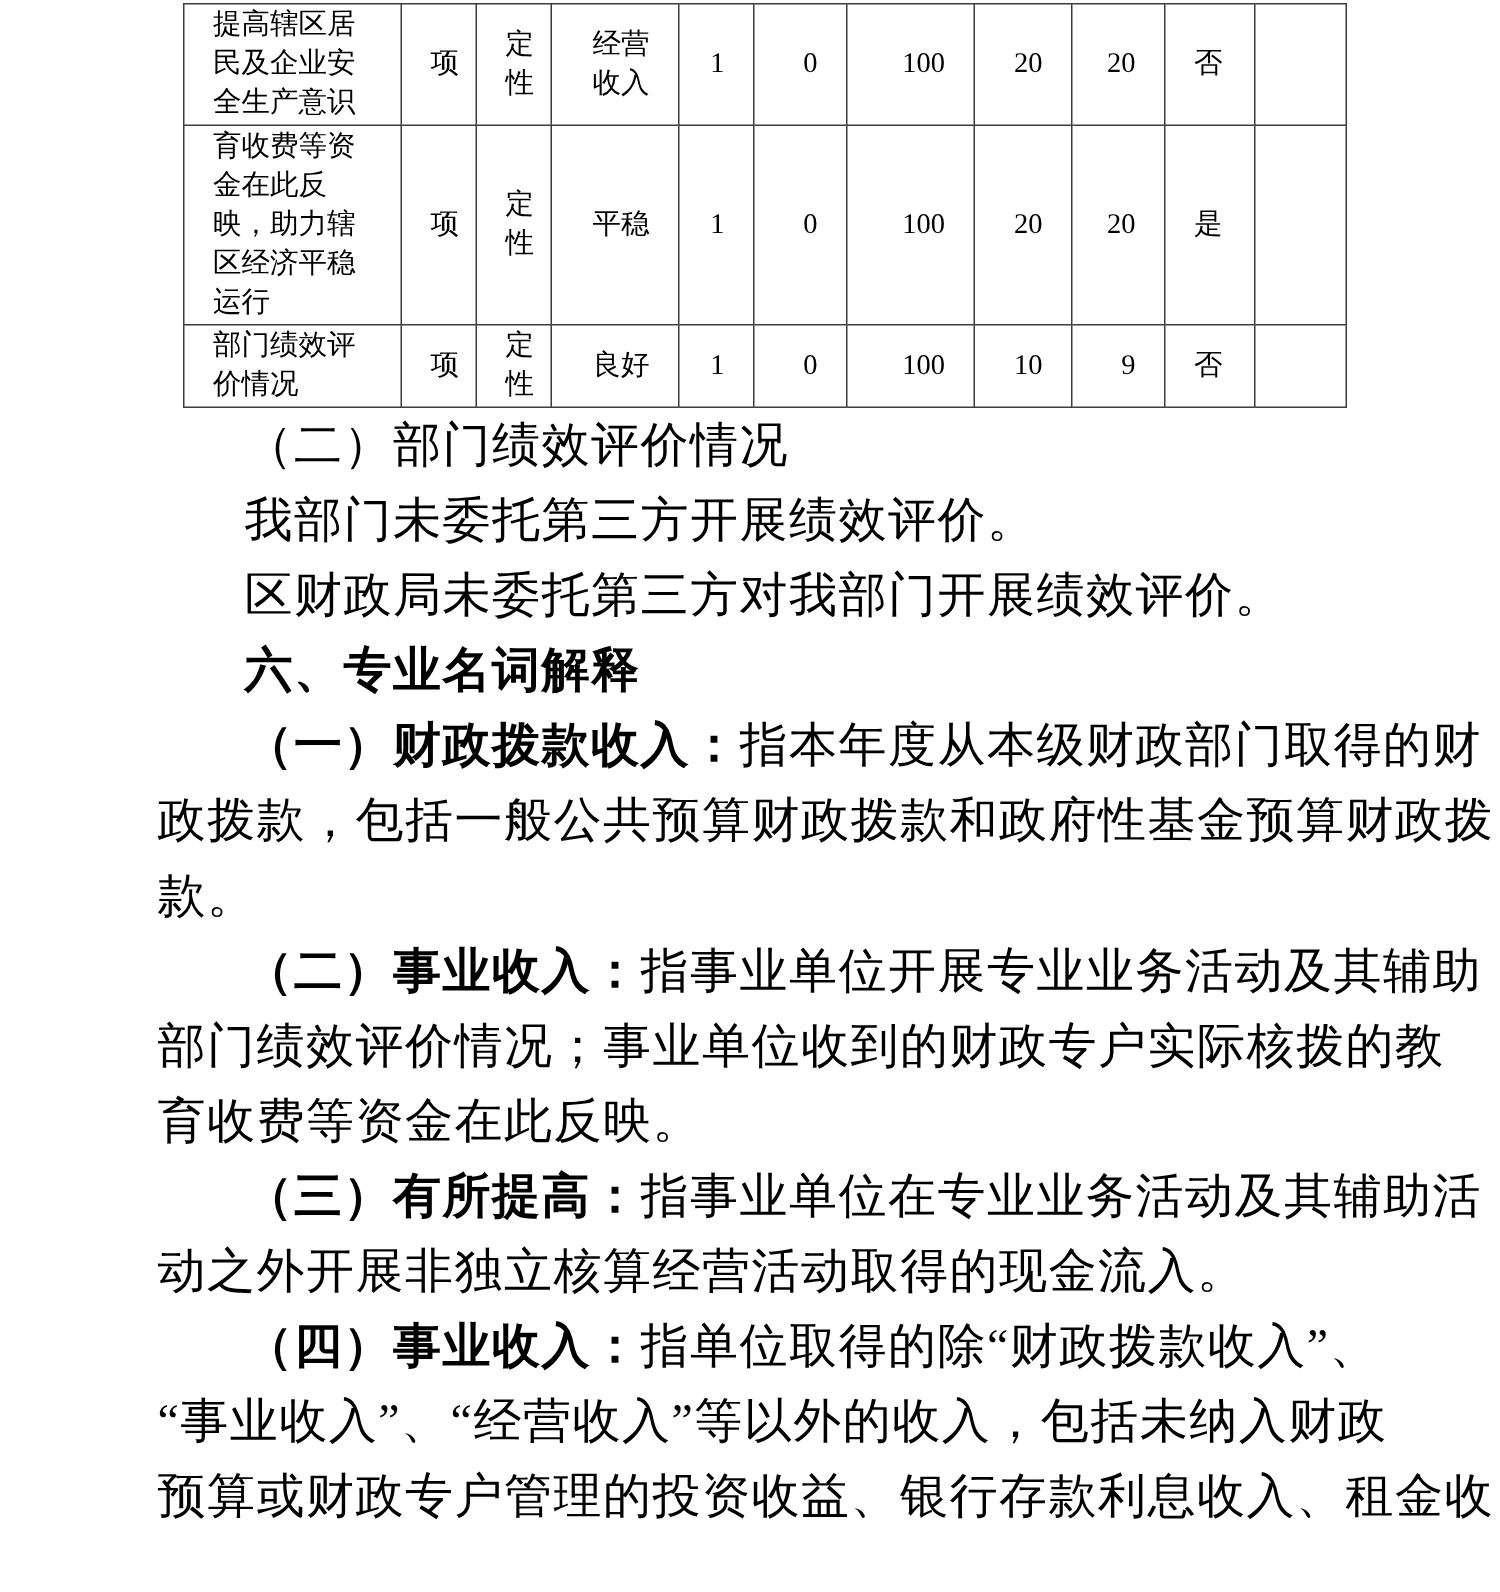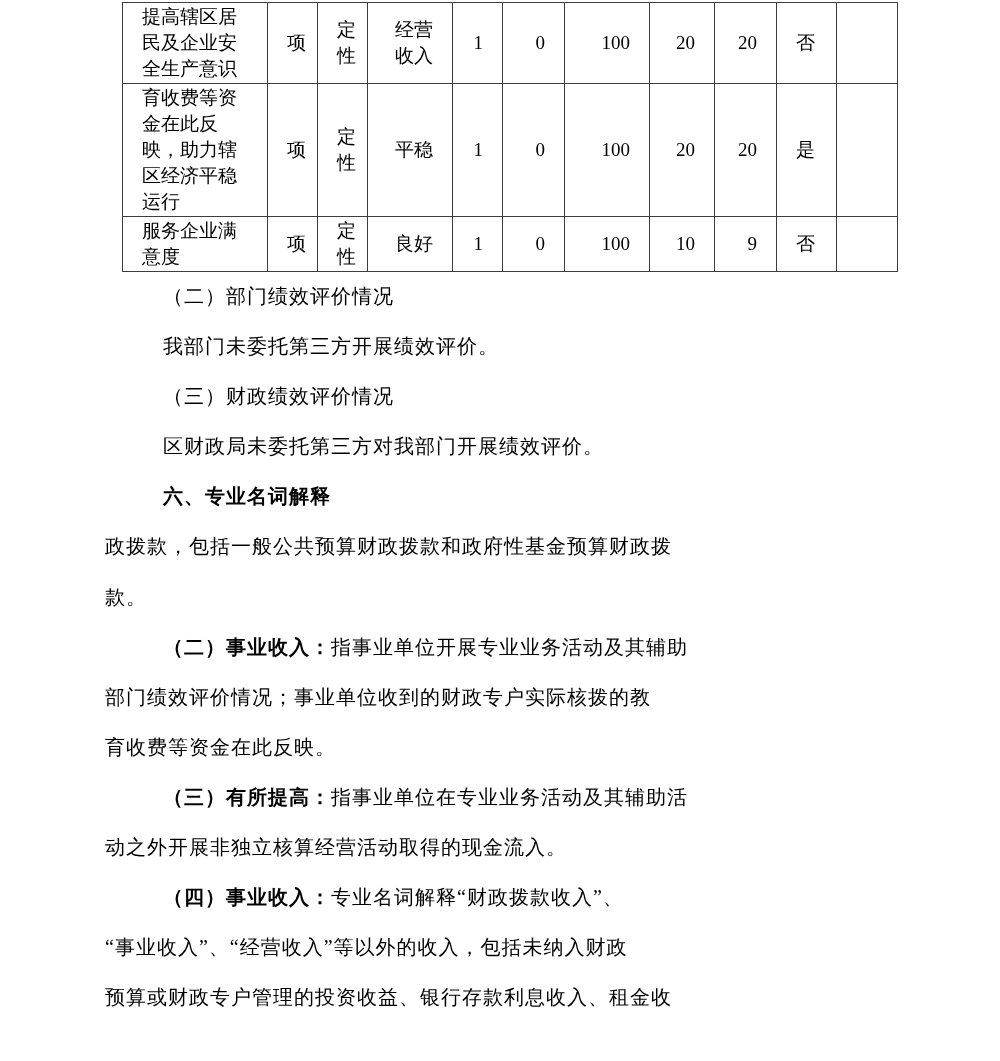--- a/index.html
+++ b/index.html
@@ -25,21 +25,21 @@
   .doc-table td.c0,.doc-table td.c1,.doc-table td.c2{text-align:left}
   .doc-table td.c3,.doc-table td.c4,.doc-table td.c5,
   .doc-table td.c6,.doc-table td.c7,.doc-table td.c8{text-align:right}
   .doc-table td.c9,.doc-table td.c10{text-align:left}
   
   .text-block{
     position:absolute;left:105px;top:271px;width:790px;
   }
   .line{
     height:50.1px;line-height:50.1px;
-    font-size:20px;letter-spacing:1px;
+    font-size:32px;letter-spacing:1px;
     white-space:nowrap;
   }
   .line.ind{text-indent:58px}
   .line.sans{font-family:"Liberation Sans","DejaVu Sans",sans-serif;font-weight:bold}
   .seg-b{font-weight:bold}
 </style>
 </head>
 <body>
 
 <table class="doc-table">
@@ -77,44 +77,44 @@
         <td class="c3">平稳</td>
         <td class="c4">1</td>
         <td class="c5">0</td>
         <td class="c6">100</td>
         <td class="c7">20</td>
         <td class="c8">20</td>
         <td class="c9">是</td>
         <td class="c10"></td>
       </tr>
       <tr class="r2">
-        <td class="c0">服务企业满意度</td>
+        <td class="c0">部门绩效评价情况</td>
         <td class="c1">项</td>
         <td class="c2">定性</td>
         <td class="c3">良好</td>
         <td class="c4">1</td>
         <td class="c5">0</td>
         <td class="c6">100</td>
         <td class="c7">10</td>
         <td class="c8">9</td>
         <td class="c9">否</td>
         <td class="c10"></td>
       </tr>
     </tbody>
 </table>
 
 <div class="text-block">
     <div class="line ind"><span>（二）部门绩效评价情况</span></div>
     <div class="line ind"><span>我部门未委托第三方开展绩效评价。</span></div>
-    <div class="line ind"><span>（三）财政绩效评价情况</span></div>
     <div class="line ind"><span>区财政局未委托第三方对我部门开展绩效评价。</span></div>
     <div class="line ind sans"><span class="seg-b">六、专业名词解释</span></div>
+    <div class="line ind"><span class="seg-b">（一）财政拨款收入：</span><span>指本年度从本级财政部门取得的财</span></div>
     <div class="line"><span>政拨款，包括一般公共预算财政拨款和政府性基金预算财政拨</span></div>
     <div class="line"><span>款。</span></div>
     <div class="line ind"><span class="seg-b">（二）事业收入：</span><span>指事业单位开展专业业务活动及其辅助</span></div>
     <div class="line"><span>部门绩效评价情况；事业单位收到的财政专户实际核拨的教</span></div>
     <div class="line"><span>育收费等资金在此反映。</span></div>
     <div class="line ind"><span class="seg-b">（三）有所提高：</span><span>指事业单位在专业业务活动及其辅助活</span></div>
     <div class="line"><span>动之外开展非独立核算经营活动取得的现金流入。</span></div>
-    <div class="line ind"><span class="seg-b">（四）事业收入：</span><span>专业名词解释“财政拨款收入”、</span></div>
+    <div class="line ind"><span class="seg-b">（四）事业收入：</span><span>指单位取得的除“财政拨款收入”、</span></div>
     <div class="line"><span>“事业收入”、“经营收入”等以外的收入，包括未纳入财政</span></div>
     <div class="line"><span>预算或财政专户管理的投资收益、银行存款利息收入、租金收</span></div>
   </div>
 
 </body></html>

